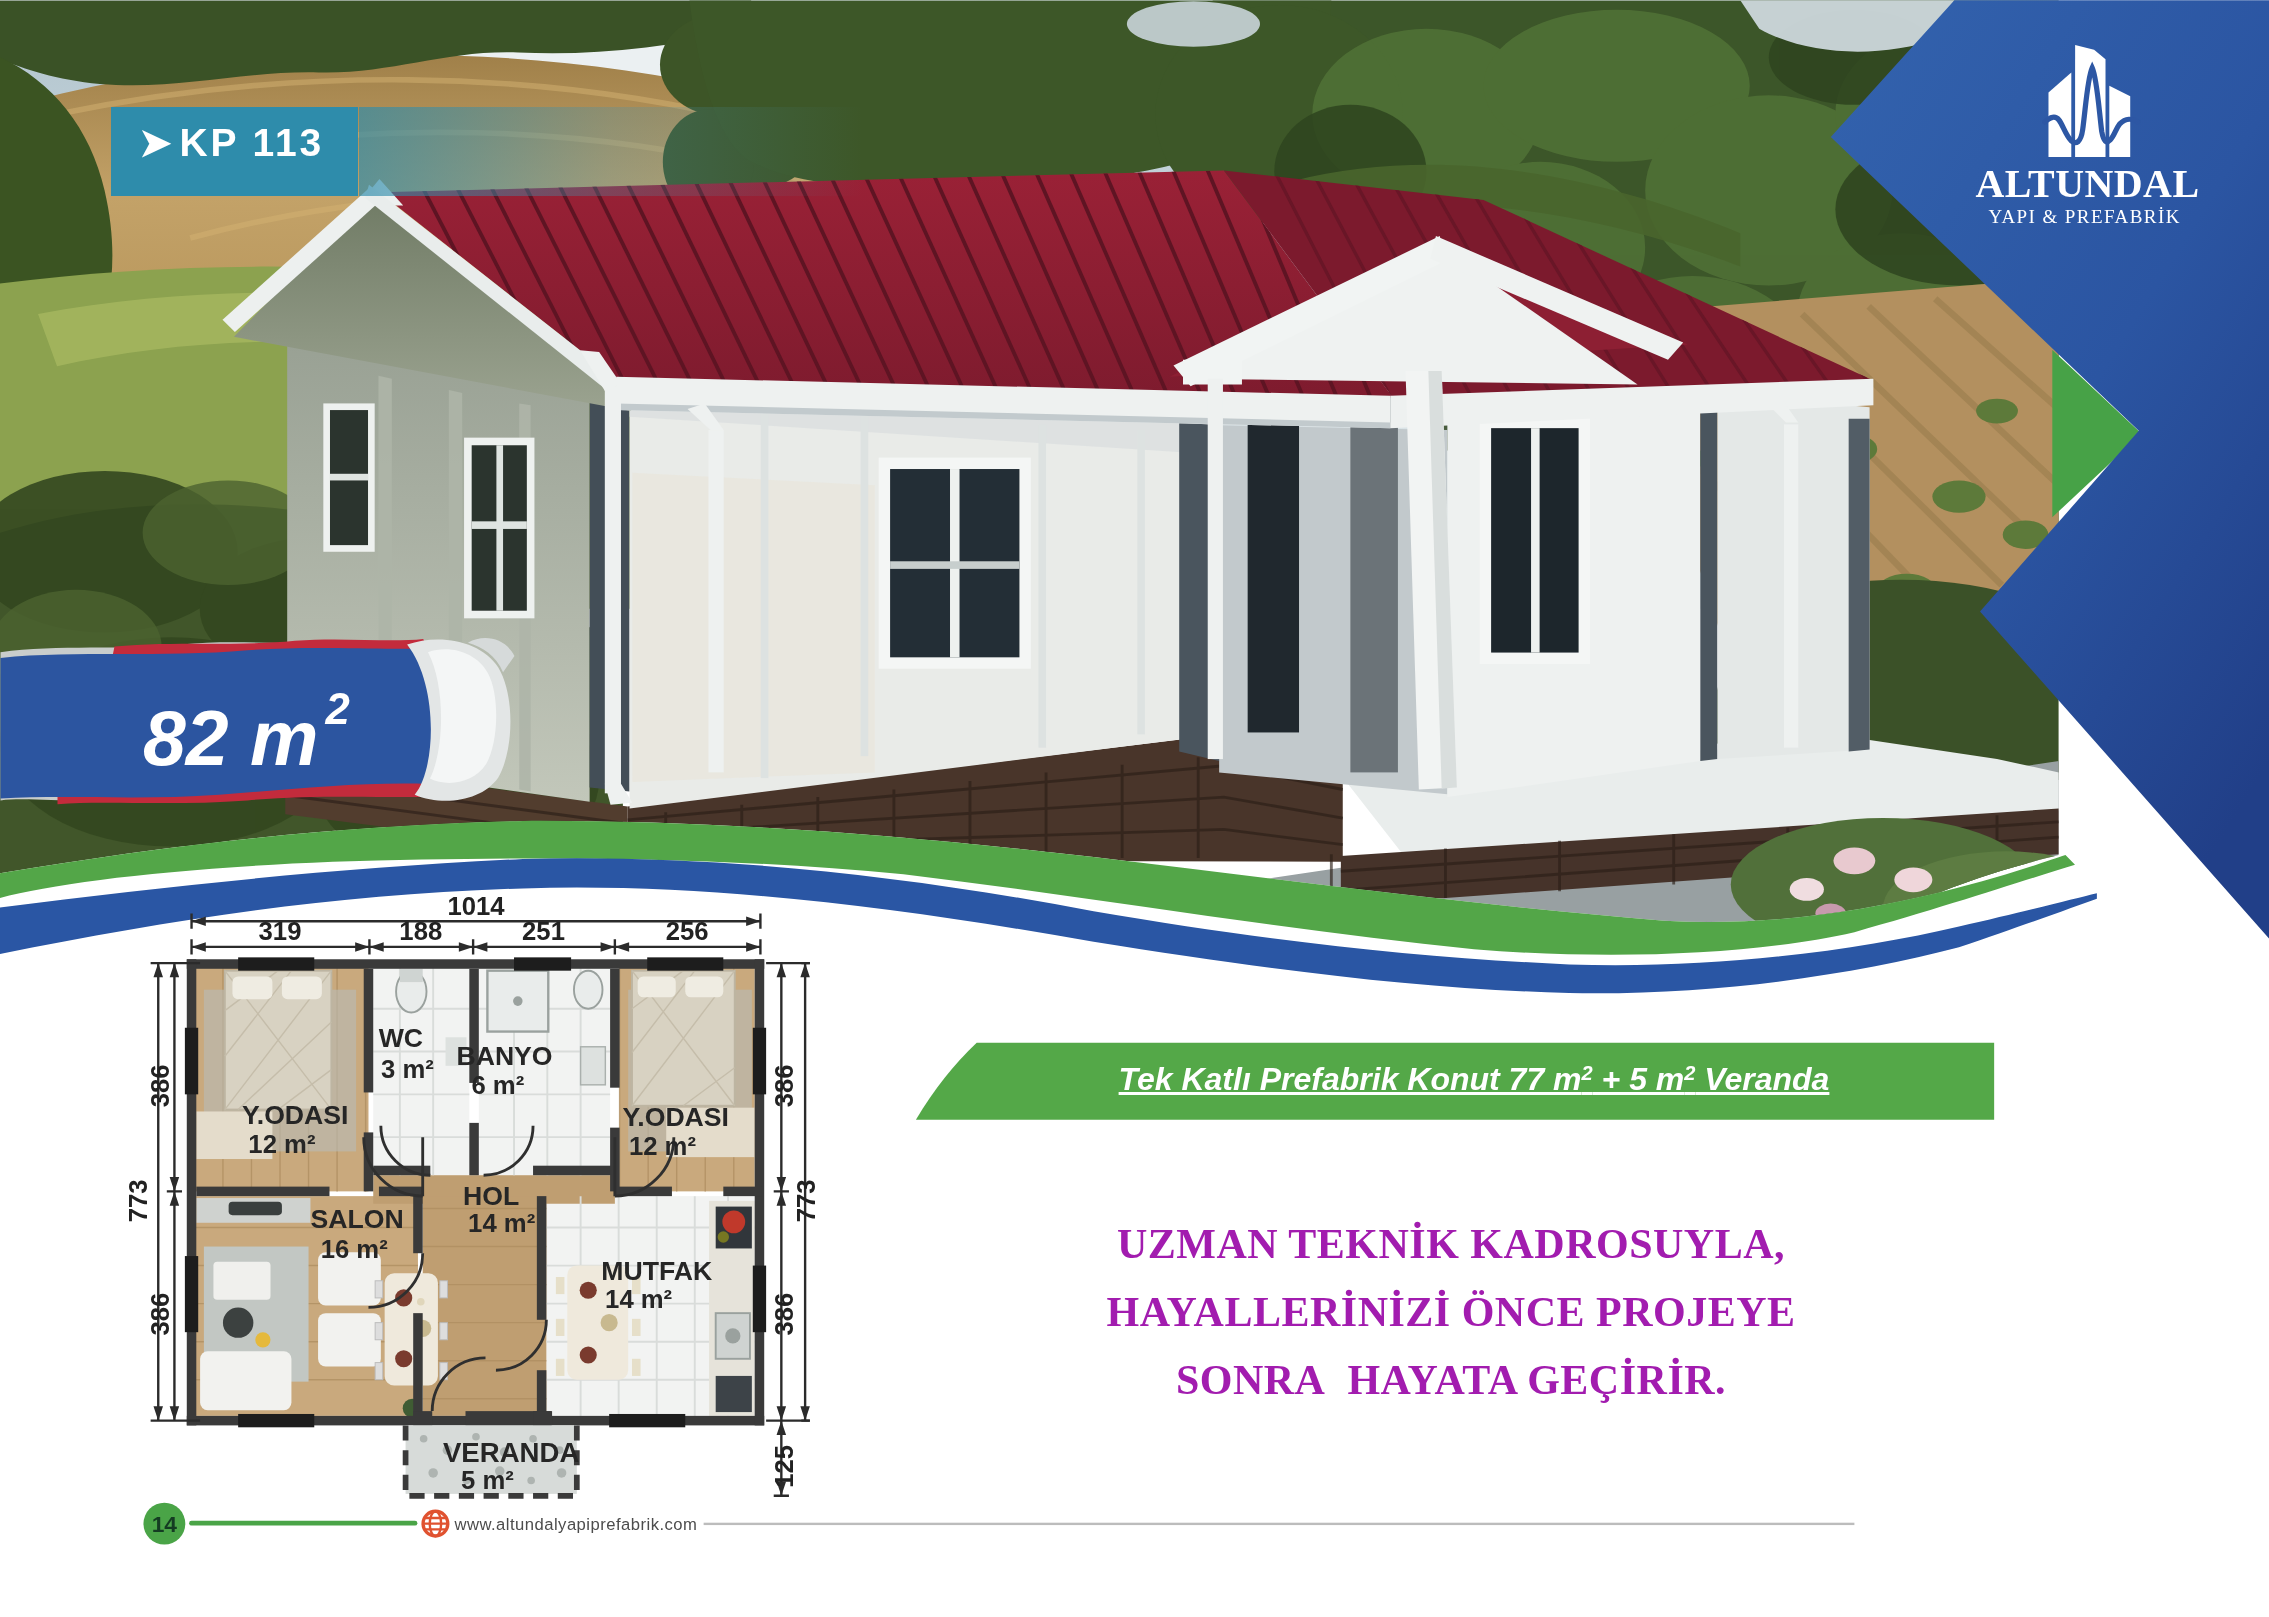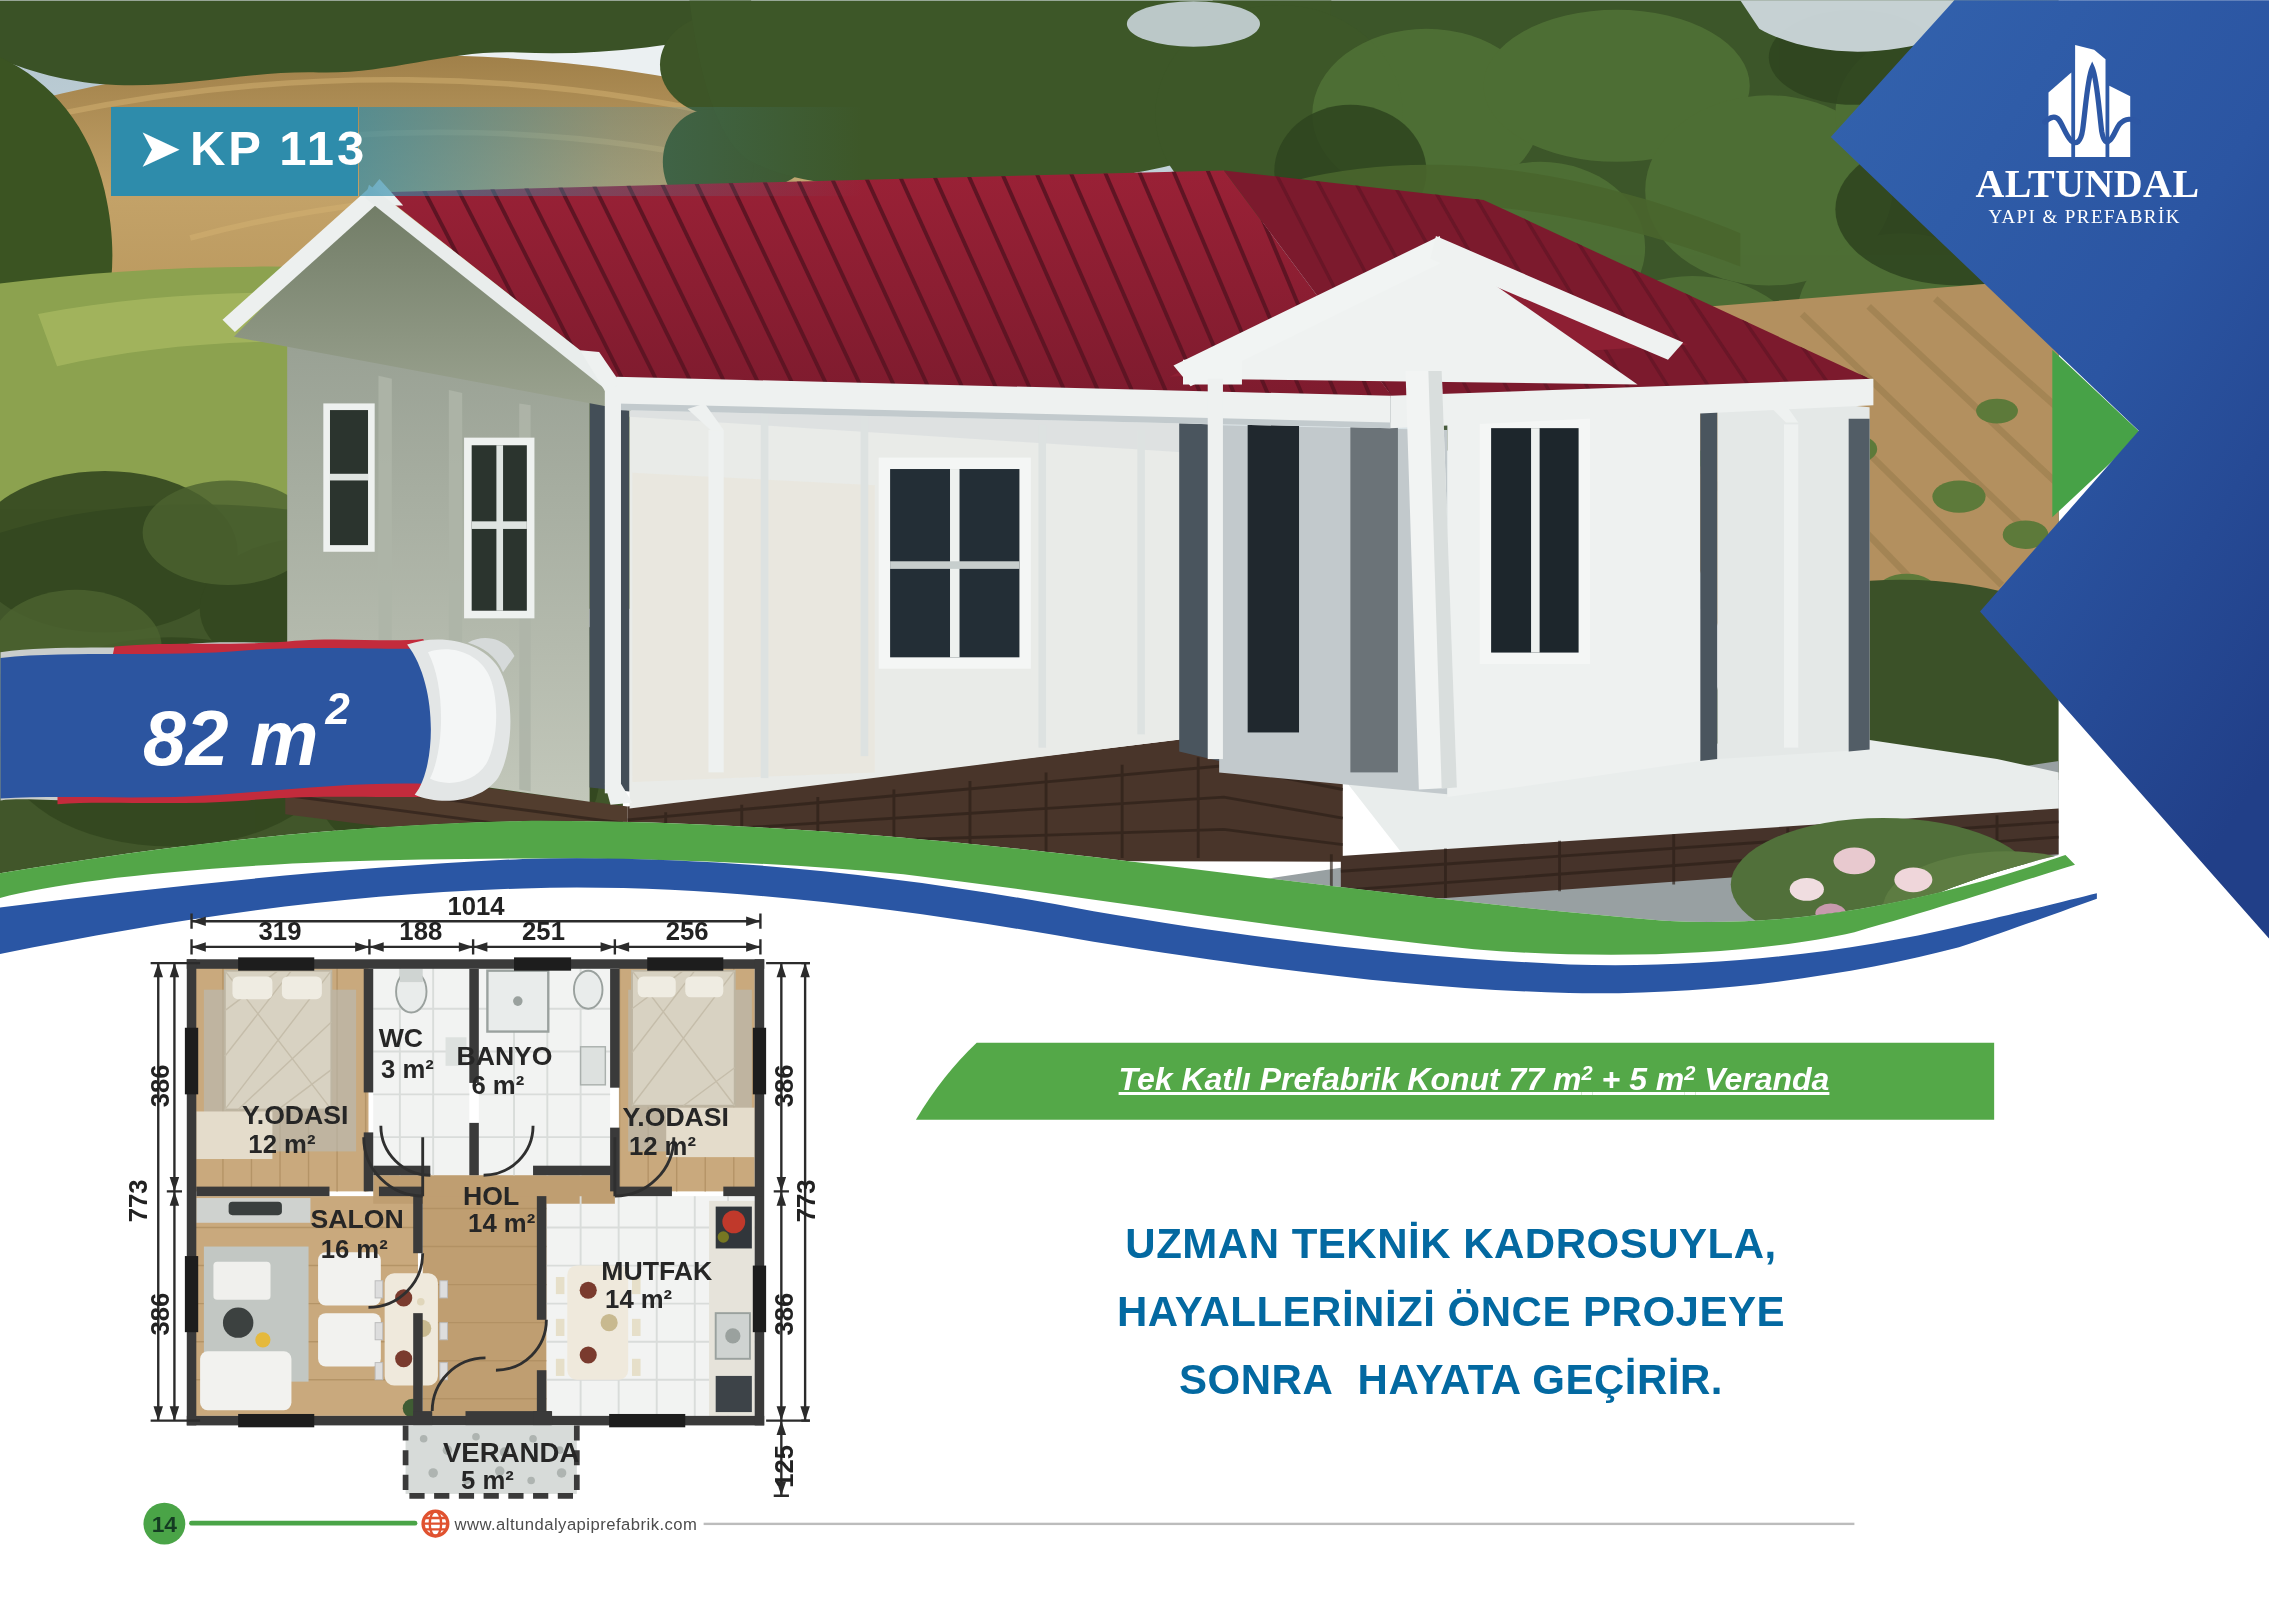--- a/index.html
+++ b/index.html
@@ -306,21 +306,21 @@
 <path d="M382,47 L402,52 L414,62 L414,165 L382,165 Z"></path>
 <path d="M418,90 L440,101 L440,165 L418,165 Z"></path>
 </g>
 <path d="M350,128 C356,123 361,121 365,126 C369,131 372,142 378,148 C383,152 388,150 390,136 C393,114 395,82 400,71 C405,82 407,114 410,138 C412,149 415,151 419,147 C423,143 425,135 429,130 C435,124 442,124 448,128" fill="none" stroke="#2d57a4" stroke-width="5.5" stroke-linecap="round"></path>
 <text x="395" y="207" text-anchor="middle" font-family="Liberation Serif, serif" font-size="42" font-weight="bold" fill="#ffffff" letter-spacing="0.5">ALTUNDAL</text>
 <text x="392" y="234" text-anchor="middle" font-family="Liberation Serif, serif" font-size="20" fill="#ffffff" letter-spacing="1.5">YAPI &amp; PREFABRİK</text>
 </svg>
 
 <div class="abs" style="left:111px;top:107px;width:247px;height:89px;background:#2e8cab;"></div>
 <div class="abs" style="left:359px;top:107px;width:504px;height:89px;background:linear-gradient(90deg,rgba(46,140,171,0.68),rgba(72,145,170,0.3) 50%,rgba(90,150,170,0));"></div>
-<div class="abs" style="left:139px;top:120px;width:571px;height:67px;color:#fff;font-size:49px;font-weight:bold;">➤ <span style="letter-spacing:2.9px">KP 113</span></div>
+<div class="abs" style="left:139px;top:120px;width:571px;height:67px;color:#fff;font-size:39px;font-weight:bold;">➤ <span style="letter-spacing:2.9px">KP 113</span></div>
 
 <svg class="abs" style="left:0;top:599px" width="571" height="247" viewBox="0 0 600 260">
 <path d="M0,56 C60,48 130,54 190,48 C250,42 310,50 370,45 L470,50 C500,80 508,160 492,205 L380,200 C300,212 220,202 140,210 C80,216 30,208 0,212 Z" fill="#c9cdcc"></path>
 <path d="M120,50 C180,44 250,50 310,44 C360,40 410,46 445,42 L460,80 L420,88 C350,96 270,88 200,96 C160,100 135,96 110,98 Z" fill="#c32b3c"></path>
 <path d="M60,190 C140,182 240,192 330,184 C400,178 450,186 495,180 L497,206 C435,212 350,204 260,212 C180,218 110,212 60,216 Z" fill="#c32b3c"></path>
 <path d="M0,62 C80,54 170,62 260,54 C340,48 420,56 470,50 C492,92 492,155 476,196 C400,190 310,200 230,206 C150,212 70,206 0,210 Z" fill="#2c55a0"></path>
 <path d="M428,48 C462,36 506,44 524,72 C542,102 540,160 524,188 C506,214 464,218 436,206 C458,180 462,92 428,48 Z" fill="#e3e6e6"></path>
 <path d="M450,56 C473,48 501,56 513,78 C526,102 524,152 511,174 C498,194 470,198 452,189 C467,160 469,92 450,56 Z" fill="#f4f6f6"></path>
 <path d="M492,46 C510,36 532,42 541,60 L529,77 C522,60 507,50 492,46 Z" fill="#d6dada"></path>
 <text x="150" y="175" font-size="81" font-weight="bold" font-style="italic" fill="#ffffff">82 m</text>
@@ -530,21 +530,21 @@
 <text x="512" y="1565">5 m²</text>
 </g>
 </g>
 </svg>
 
 <svg class="abs" style="left:904px;top:1037px" width="1103" height="95" viewBox="0 0 1160 100">
 <path d="M76,6 Q90,6 98,6 L1147,6 L1147,87 L12,87 Q40,40 76,6 Z" fill="#54a848"></path>
 </svg>
 <div class="abs" style="left:951px;top:1061px;width:1046px;text-align:center;color:#fff;font-size:32px;font-weight:bold;font-style:italic;text-decoration:underline;">Tek Katlı Prefabrik Konut 77 m<span style="font-size:20px;vertical-align:10.5px">2</span> + 5 m<span style="font-size:20px;vertical-align:10.5px">2</span> Veranda</div>
 
-<div class="abs" style="left:928px;top:1210px;width:1046px;text-align:center;color:#0369a1;font-family:Liberation Sans, sans-serif;font-size:42px;font-weight:bold;line-height:68px;letter-spacing:0.5px;">UZMAN TEKNİK KADROSUYLA,<br>HAYALLERİNİZİ ÖNCE PROJEYE<br>SONRA&nbsp; HAYATA GEÇİRİR.</div>
+<div class="abs" style="left:928px;top:1210px;width:1046px;text-align:center;color:#a21caf;font-family:Liberation Serif, serif;font-size:42px;font-weight:bold;line-height:68px;letter-spacing:0.5px;">UZMAN TEKNİK KADROSUYLA,<br>HAYALLERİNİZİ ÖNCE PROJEYE<br>SONRA&nbsp; HAYATA GEÇİRİR.</div>
 
 <svg class="abs" style="left:133px;top:1493px" width="1807" height="67" viewBox="0 0 1900 70">
 <circle cx="33" cy="32" r="22" fill="#4aa447"></circle>
 <text x="33" y="41" text-anchor="middle" font-size="24" font-weight="bold" fill="#143c22" font-family="Liberation Sans, sans-serif">14</text>
 <rect x="59" y="29" width="240" height="5" rx="2.5" fill="#4aa447"></rect>
 <g transform="translate(318,32)">
 <circle r="13" fill="none" stroke="#e05230" stroke-width="3.5"></circle>
 <ellipse rx="6" ry="13" fill="none" stroke="#e05230" stroke-width="2.5"></ellipse>
 <path d="M-13,0 H13 M-11.5,-6 H11.5 M-11.5,6 H11.5" stroke="#e05230" stroke-width="2.5"></path>
 </g>

